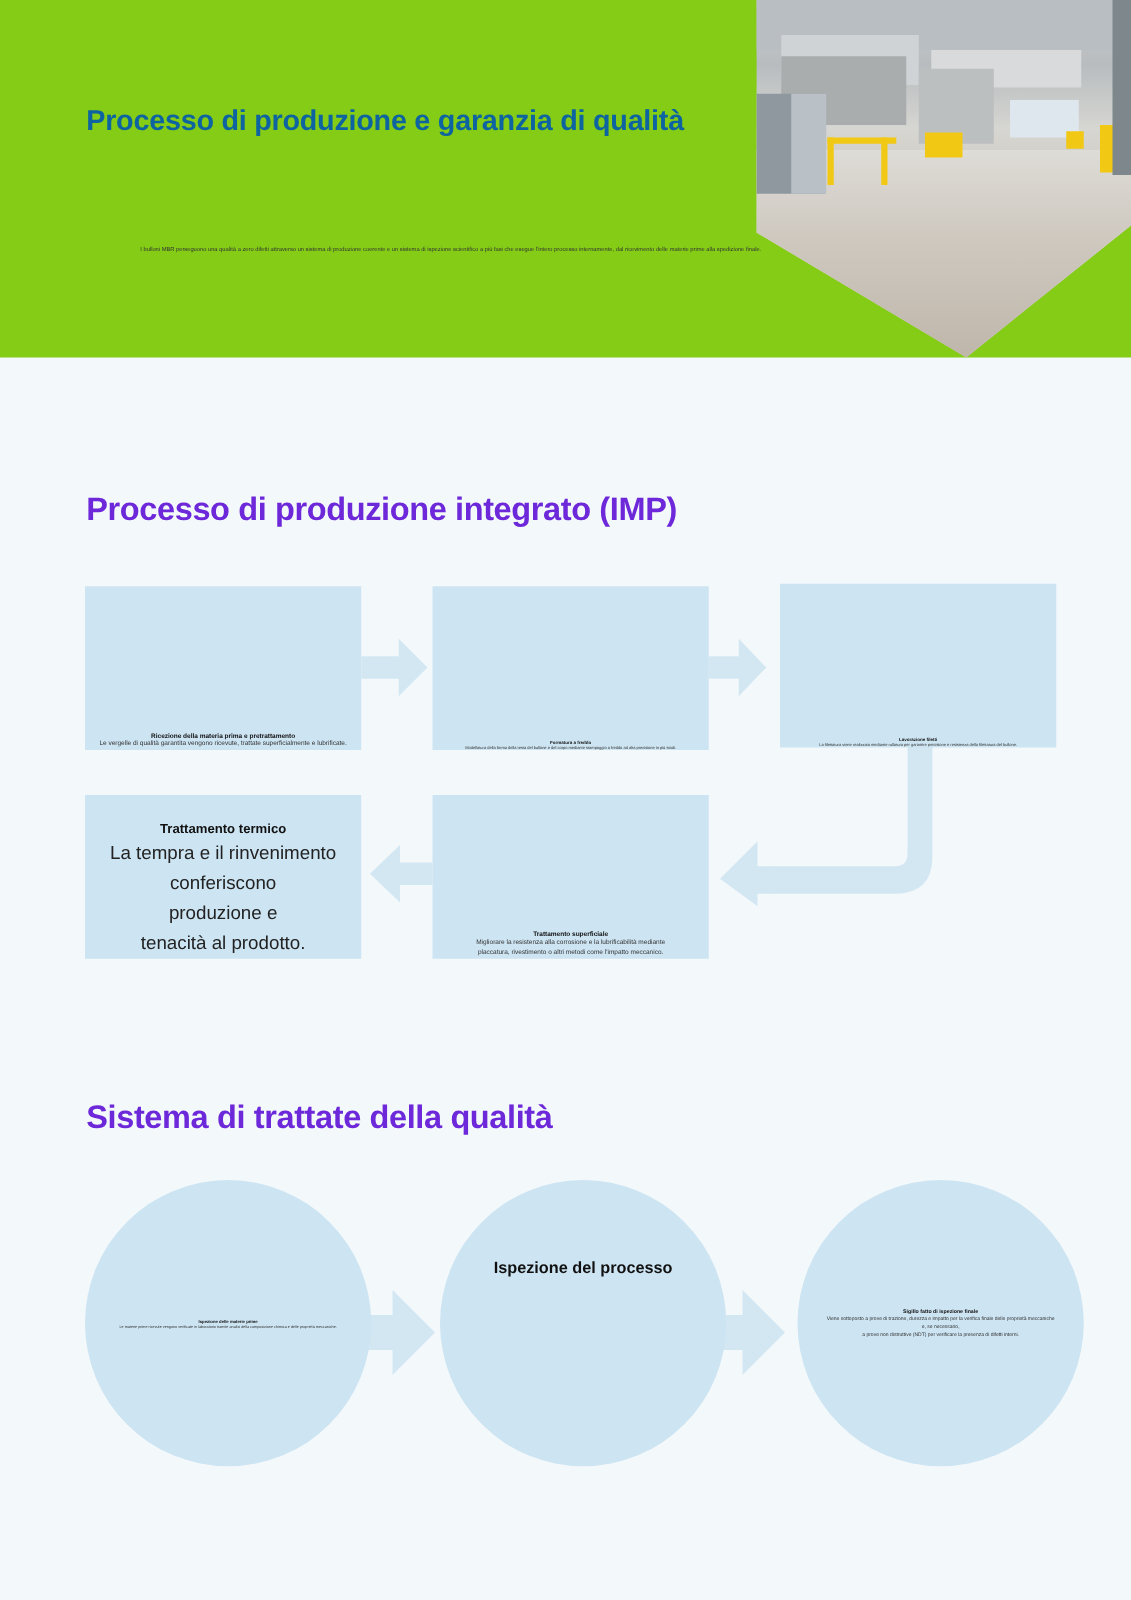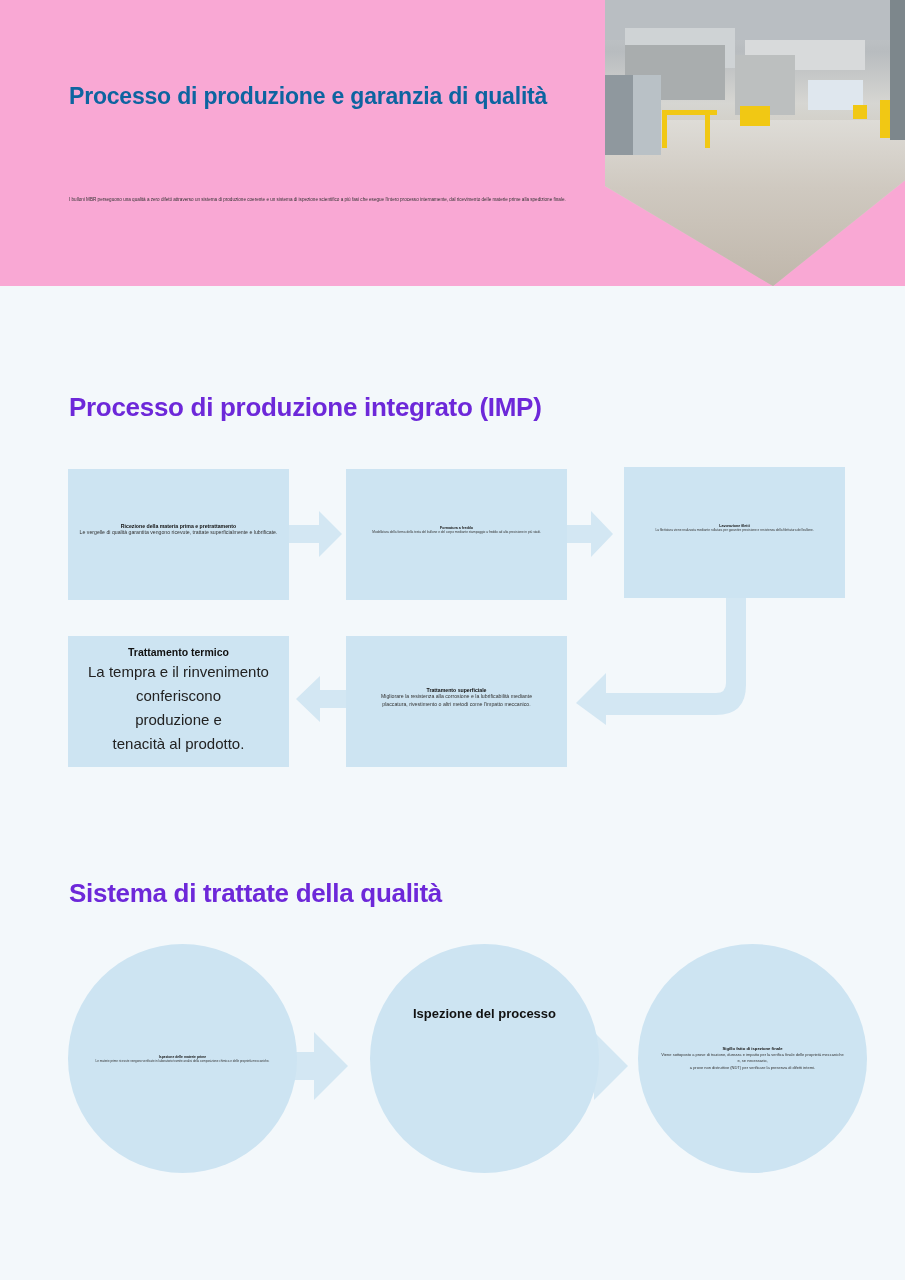--- a/index.html
+++ b/index.html
@@ -5,21 +5,22 @@
     * { box-sizing: border-box; margin: 0; padding: 0; }
     html, body { width: 905px; height: 1280px; overflow: hidden; }
     body {
       font-family: "Liberation Sans", "DejaVu Sans", sans-serif;
       background: #f3f8fb;
       position: relative;
       color: #111;
     }
     .hero {
       position: absolute; left: 0; top: 0; width: 905px; height: 286px;
-      background: #f9a8d4;
+      background: #84cc16;
+      text-align: right;
     }
     .hero-title {
       position: absolute; left: 69px; top: 83px;
       font-size: 23px; font-weight: bold; color: #0d64a0;
       letter-spacing: -0.2px;
     }
     .hero-desc {
       position: absolute; left: 69px; top: 197px; width: 540px;
       font-size: 4.6px; color: #333; white-space: nowrap;
     }
@@ -42,21 +43,21 @@
     .photo-door { position: absolute; background: #dfe7ee; }
 
     .section-title {
       position: absolute; left: 69px;
       font-size: 26px; font-weight: bold; color: #6d28d9;
       letter-spacing: -0.3px;
     }
     .box {
       position: absolute; width: 221px; height: 131px;
       background: #cde4f2;
-      display: flex; flex-direction: column; align-items: center; justify-content: center;
+      display: flex; flex-direction: column; align-items: center; justify-content: flex-end;
       text-align: center; padding: 0 10px;
     }
     .box .b-title { font-weight: bold; }
     .box.tiny .b-title { font-size: 3.6px; }
     .box.tiny .b-text { font-size: 3.2px; color: #333; }
     .box.small .b-title { font-size: 5.2px; }
     .box.small .b-text { font-size: 5.2px; color: #333; line-height: 1.5; }
     .box.large .b-title { font-size: 10.5px; color: #111; margin-bottom: 2px; }
     .box.large .b-text { font-size: 15px; color: #222; line-height: 1.6; }
     .box .b-content { margin-top: -10px; }
@@ -167,21 +168,21 @@
 </svg>
 <svg class="arrow" style="left:578px;top:1032px;" width="58" height="68" viewBox="0 0 58 68">
   <polygon points="0,20 16,20 16,0 50,34 16,68 16,48 0,48" fill="#d3e7f3"></polygon>
 </svg>
 
 <div class="circle tiny" style="left:68px;top:944px;">
   <div class="c-title">Ispezione delle materie prime</div>
   <div class="c-text">Le materie prime ricevute vengono verificate in laboratorio tramite analisi della composizione chimica e delle proprietà meccaniche.</div>
 </div>
 
-<div class="circle big" style="left:370px;top:944px;">
+<div class="circle big" style="left:352px;top:944px;">
   <div class="c-title">Ispezione del processo</div>
 </div>
 
 <div class="circle small" style="left:638px;top:944px;">
   <div class="c-title">Sigillo fatto di ispezione finale</div>
   <div class="c-text">Viene sottoposto a prove di trazione, durezza e impatto per la verifica finale delle proprietà meccaniche</div>
   <div class="c-text">e, se necessario,</div>
   <div class="c-text">a prove non distruttive (NDT) per verificare la presenza di difetti interni.</div>
 </div>
 

